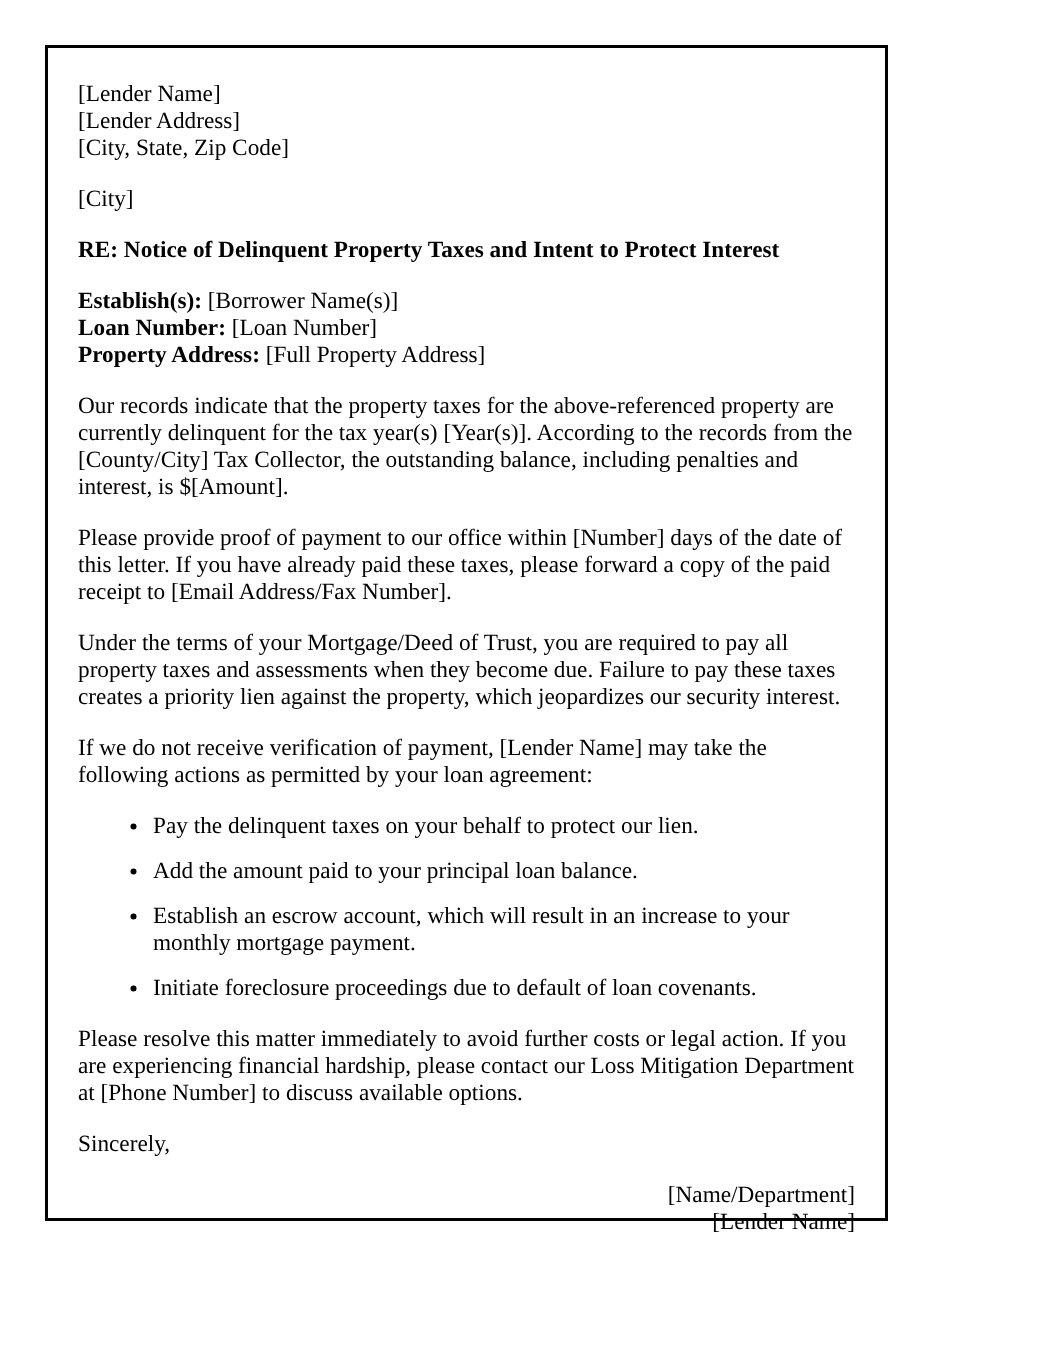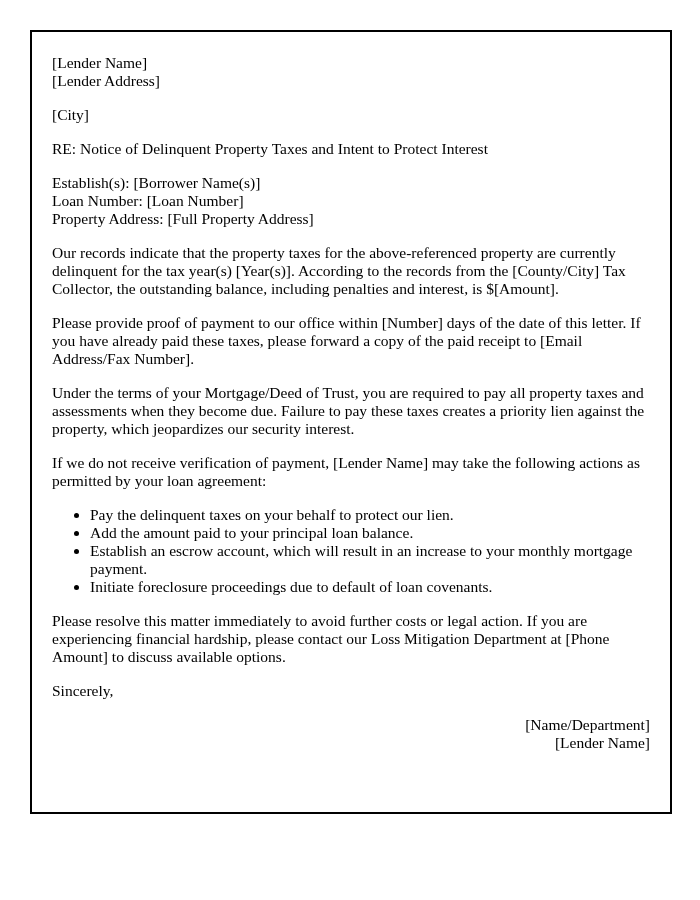--- a/index.html
+++ b/index.html
@@ -10,48 +10,49 @@
     width: 700px;
     height: 900px;
     overflow: hidden;
     font-family: "Liberation Serif", serif;
     color: #000000;
   }
   .page {
     position: absolute;
     left: 30px;
     top: 30px;
-    width: 642px;
+    width: 562px;
     height: 784px;
     border: 2px solid #000000;
     padding: 22px 20px 20px 20px;
     background: #ffffff;
     font-size: 15.5px;
     line-height: 18px;
   }
   .block { margin: 0 0 16px 0; }
   .para  { margin: 0 0 16px 0; }
   .line  { margin: 0; }
-  .bold  { font-weight: normal; }
+  .bold  { font-weight: bold; }
   ul.bullet-list {
     margin: 0 0 16px 0;
     padding-left: 38px;
     list-style-type: disc;
   }
-  ul.bullet-list li { margin: 0; padding: 0; }
+  ul.bullet-list li { margin: 12px; padding: 0; }
   .sig .line { margin: 0; text-align: right; }
 </style>
 </head>
 <body>
 
 <div class="page">
 
   <div class="block">
     <div class="line">[Lender Name]</div>
     <div class="line">[Lender Address]</div>
+    <div class="line">[City, State, Zip Code]</div>
   </div>
 
   <div class="para">[City]</div>
 
   <div class="para bold">RE: Notice of Delinquent Property Taxes and Intent to Protect Interest</div>
 
   <div class="block">
     <div class="line"><span class="bold">Establish(s):</span><span> [Borrower Name(s)]</span></div>
     <div class="line"><span class="bold">Loan Number:</span><span> [Loan Number]</span></div>
     <div class="line"><span class="bold">Property Address:</span><span> [Full Property Address]</span></div>
@@ -66,21 +67,21 @@
 
   <div class="para">If we do not receive verification of payment, [Lender Name] may take the following actions as permitted by your loan agreement:</div>
 
   <ul class="bullet-list">
     <li>Pay the delinquent taxes on your behalf to protect our lien.</li>
     <li>Add the amount paid to your principal loan balance.</li>
     <li>Establish an escrow account, which will result in an increase to your monthly mortgage payment.</li>
     <li>Initiate foreclosure proceedings due to default of loan covenants.</li>
   </ul>
 
-  <div class="para">Please resolve this matter immediately to avoid further costs or legal action. If you are experiencing financial hardship, please contact our Loss Mitigation Department at [Phone Amount] to discuss available options.</div>
+  <div class="para">Please resolve this matter immediately to avoid further costs or legal action. If you are experiencing financial hardship, please contact our Loss Mitigation Department at [Phone Number] to discuss available options.</div>
 
   <div class="para">Sincerely,</div>
 
   <div class="block sig">
     <div class="line">[Name/Department]</div>
     <div class="line">[Lender Name]</div>
   </div>
 
 </div>
 

